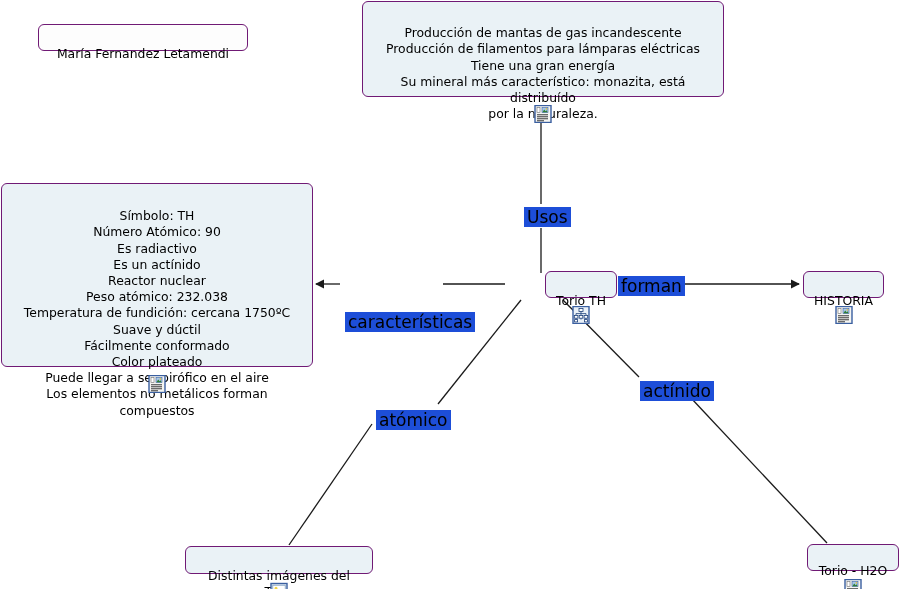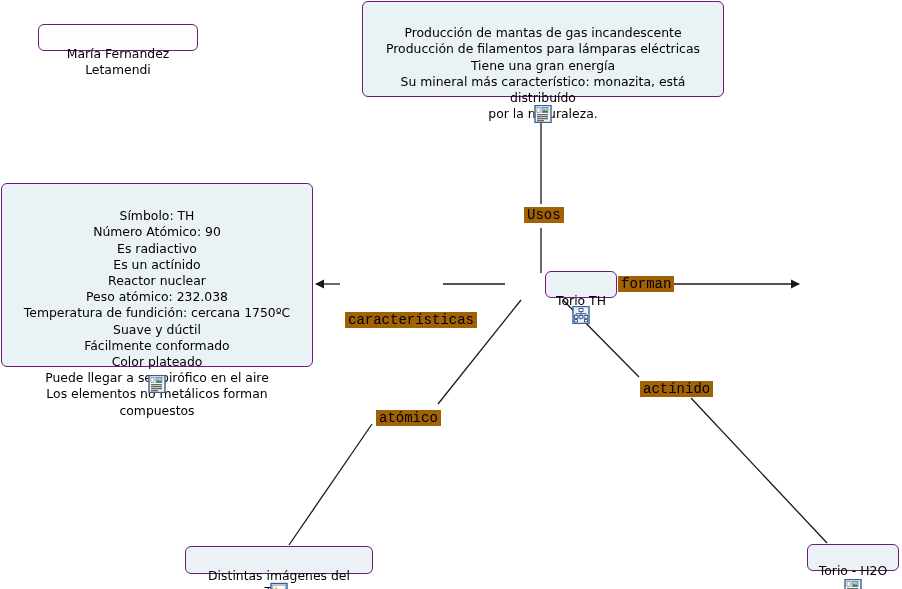--- a/index.html
+++ b/index.html
@@ -26,27 +26,26 @@
     color:#000;
     padding:4px 9px;
     white-space:pre-line;
     z-index:3;
   }
   .node.plain{background:#fdfdfd;}
   .node .txt{display:block;}
 
   .link-label{
     position:absolute;
-    font-size:14px;
+    font-size:17px;
     color:#000;
-    background:#a16207;
+    background:#1d4ed8;
     padding:0 3px;
     white-space:nowrap;
     z-index:4;
-    font-family:Liberation Mono, monospace;
   }
 
   
   .icon{
     position:absolute;
     left:50%;
     transform:translateX(-50%);
     bottom:-11px;
     width:18px;height:18px;
     z-index:6;
@@ -74,21 +73,21 @@
     <line x1="577" y1="284" x2="614" y2="284" stroke="#1a1a1a" stroke-width="1.3"></line>
     <line x1="659" y1="284" x2="799" y2="284" stroke="#1a1a1a" stroke-width="1.3" marker-end="url(#arrow-left)"></line>
 
     <line x1="521" y1="300" x2="438" y2="404" stroke="#1a1a1a" stroke-width="1.3"></line>
     <line x1="372" y1="424" x2="289" y2="545" stroke="#1a1a1a" stroke-width="1.3"></line>
 
     <line x1="563" y1="300" x2="639" y2="377" stroke="#1a1a1a" stroke-width="1.3"></line>
     <line x1="691" y1="398" x2="827" y2="543" stroke="#1a1a1a" stroke-width="1.3"></line>
   </svg>
 
-  <div class="node plain" style="left:38px;top:24px;width:160px;height:27px;padding-top:5px;">
+  <div class="node plain" style="left:38px;top:24px;width:210px;height:27px;padding-top:5px;">
     <span class="txt">María Fernandez Letamendi</span>
   </div>
 
   <div class="node" style="left:362px;top:1px;width:362px;height:96px;padding-top:7px;">
     <span class="txt">Producción de mantas de gas incandescente
 Producción de filamentos para lámparas eléctricas
 Tiene una gran energía
 Su mineral más característico: monazita, está distribuído
 por la naturaleza.</span>
     <span class="icon">
@@ -144,20 +143,36 @@
         <rect x="2.3" y="9.4" width="3.6" height="2.8" fill="#ffffff" stroke="#1c3f7a" stroke-width="0.8"></rect>
         <rect x="7.2" y="9.4" width="3.6" height="2.8" fill="#ffffff" stroke="#1c3f7a" stroke-width="0.8"></rect>
         <rect x="12.1" y="9.4" width="3.6" height="2.8" fill="#ffffff" stroke="#1c3f7a" stroke-width="0.8"></rect>
         <path d="M4.1 12.2 V13.6 M9 12.2 V13.6 M13.9 12.2 V13.6" stroke="#1c3f7a" stroke-width="0.8"></path>
         <rect x="2.6" y="13.6" width="3" height="2.3" fill="#ffffff" stroke="#1c3f7a" stroke-width="0.8"></rect>
         <rect x="12.4" y="13.6" width="3" height="2.3" fill="#ffffff" stroke="#1c3f7a" stroke-width="0.8"></rect>
       </svg>
     </span>
   </div>
 
+  <div class="node" style="left:803px;top:271px;width:81px;height:27px;padding-top:5px;">
+    <span class="txt">HISTORIA</span>
+    <span class="icon">
+      <svg viewBox="0 0 18 18" xmlns="http://www.w3.org/2000/svg">
+        <rect x="1" y="0.5" width="16" height="17" fill="#f5f5f2" stroke="#3a5fa0" stroke-width="1.4"></rect>
+        <rect x="3" y="2.5" width="3" height="5" fill="#ffffff" stroke="#6b6b6b" stroke-width="0.6"></rect>
+        <rect x="8" y="2.5" width="6" height="5" fill="#a8c8e8" stroke="#3a5fa0" stroke-width="0.6"></rect>
+        <path d="M8.4 7.2 L10.2 4.6 L11.6 6.3 L12.6 5.2 L13.6 7.2 Z" fill="#2f7d32"></path>
+        <circle cx="12.4" cy="3.9" r="0.8" fill="#e8c23a"></circle>
+        <rect x="3" y="9.2" width="11" height="1.1" fill="#4a4a4a"></rect>
+        <rect x="3" y="11.2" width="11" height="1.1" fill="#4a4a4a"></rect>
+        <rect x="3" y="13.2" width="11" height="1.1" fill="#4a4a4a"></rect>
+        <rect x="3" y="15.2" width="7" height="1.1" fill="#4a4a4a"></rect>
+      </svg>
+    </span>
+  </div>
 
   <div class="node" style="left:185px;top:546px;width:188px;height:28px;padding-top:5px;">
     <span class="txt">Distintas imágenes del Torio</span>
     <span class="icon">
       <svg viewBox="0 0 18 18" xmlns="http://www.w3.org/2000/svg">
         <rect x="1" y="1.5" width="16" height="15" fill="#e9f0f7" stroke="#3a5fa0" stroke-width="1.4"></rect>
         <rect x="2.8" y="3.2" width="12.4" height="11.6" fill="#ffffff" stroke="#6b8fb5" stroke-width="0.7"></rect>
         <circle cx="6" cy="6.3" r="1.5" fill="#f0d44a"></circle>
         <path d="M3 14.4 L7.2 8.4 L10 11.8 L12 9.6 L15 14.4 Z" fill="#3f8f3f"></path>
         <path d="M3 14.4 L6.4 10.6 L9 14.4 Z" fill="#6cbf6c"></path>

